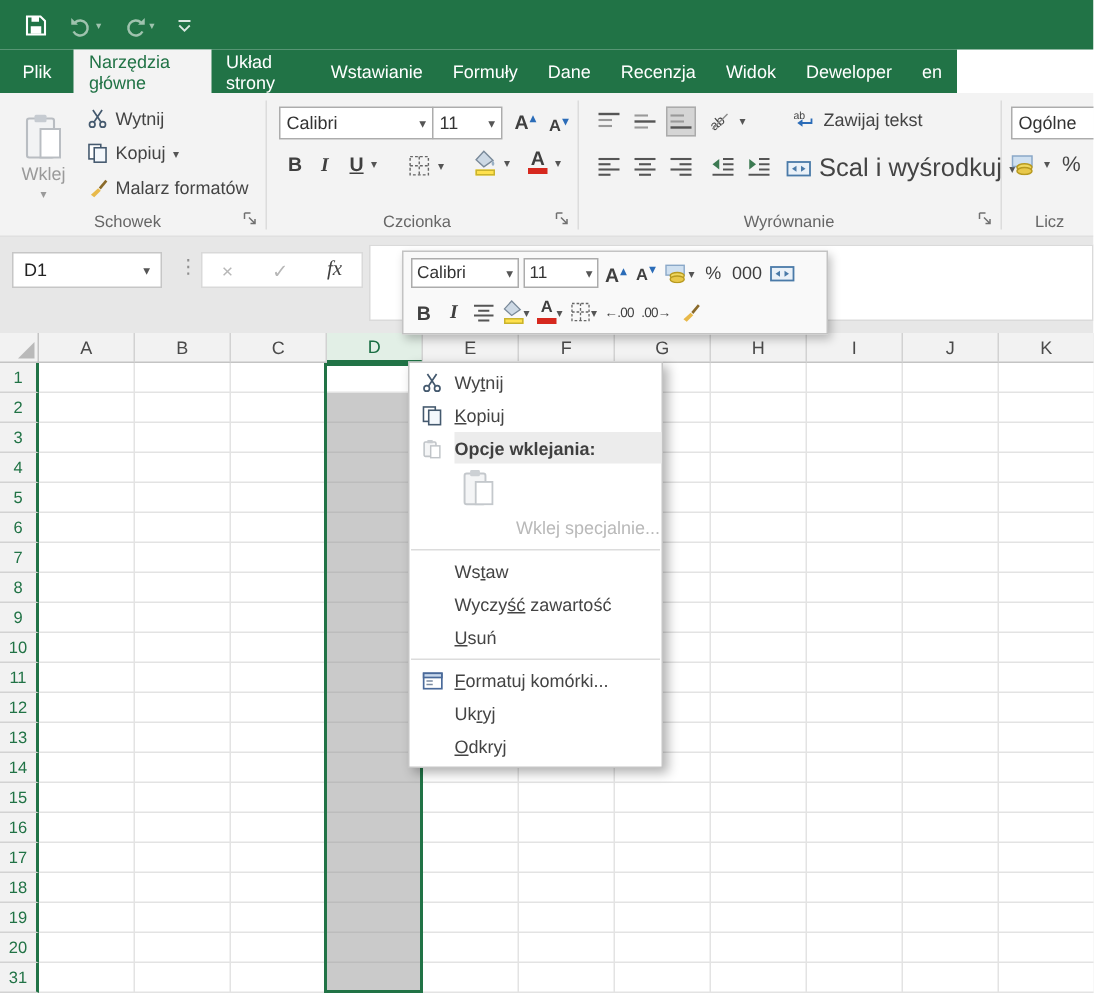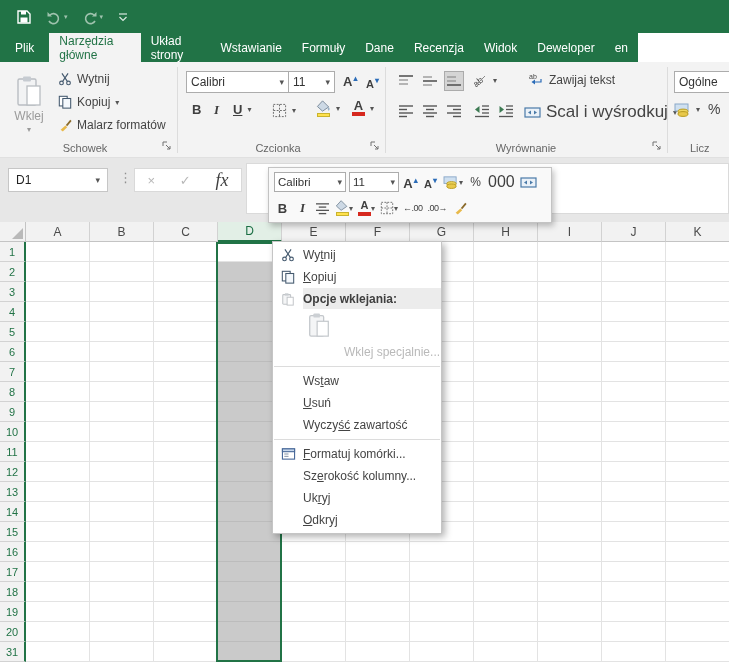--- a/index.html
+++ b/index.html
@@ -45,21 +45,21 @@
   
   .fbar { position:absolute; top:158px; left:0; width:729px; height:64px; background:#e7e7e7; }
   .namebox { position:absolute; left:8px; top:10px; width:100px; height:24px; background:#fff;
              border:1px solid #c6c6c6; display:flex; align-items:center; justify-content:space-between;
              padding:0 7px; font-size:12px; color:#222; }
   .fdots { position:absolute; left:119px; top:12px; color:#8f8f8f; font-size:13px; }
   .fxbox { position:absolute; left:134px; top:10px; width:108px; height:24px; background:#fff;
            border:1px solid #d9d9d9; display:flex; align-items:center; justify-content:space-around; }
   .fxbox .x { color:#b7b7b7; font-size:13px; }
   .fxbox .ok { color:#b7b7b7; font-size:13px; }
-  .fxbox .fx { color:#3f3f3f; font-size:18px; font-style:italic; font-family:"Liberation Serif",serif; }
+  .fxbox .fx { color:#3f3f3f; font-size:14px; font-style:italic; font-family:"Liberation Serif",serif; }
   .finput { position:absolute; left:246px; top:5px; width:483px; height:51px; background:#fff; border:1px solid #dadada; }
 
   
   .grid { position:absolute; top:222px; left:0; width:729px; height:441px; background:#fff; }
   .corner { position:absolute; left:0; top:0; width:26px; height:20px; background:#f2f2f2;
             border-right:1px solid #c4c4c4; border-bottom:1px solid #c4c4c4; }
   .corner::after { content:""; position:absolute; right:2px; bottom:2px;
                    border-left:11px solid transparent; border-bottom:11px solid #b9b9b9; }
   .colhdrs { position:absolute; left:26px; top:0; display:flex; }
   .col-h { width:64px; height:20px; background:#f2f2f2; border-right:1px solid #d2d2d2;
@@ -715,21 +715,21 @@
           <rect x="1" y="2" width="13" height="7" fill="#cfe0f0" stroke="#8aa8c8"></rect>
           <ellipse cx="9" cy="9.5" rx="5" ry="2.4" fill="#f0d860" stroke="#b89a20"></ellipse>
           <ellipse cx="9" cy="12" rx="5" ry="2.4" fill="#e8c84a" stroke="#b89a20"></ellipse>
         </svg>
         <span class="caret-s">▾</span>
       </div>
       <div class="mb-btn">
           <span>%</span>
         </div>
       <div class="mb-btn">
-          <span style="font-size:16px">000</span>
+          <span style="font-size:12px">000</span>
         </div>
       <div class="mb-btn">
         <svg width="17" height="15" viewBox="0 0 17 15">
           <rect x="1" y="3" width="15" height="9" fill="#eaf1f8" stroke="#4a7aa8" stroke-width="1.2"></rect>
           <path d="M4 7.5 l3 -2 v4 z" fill="#4a7aa8"></path>
             <path d="M13 7.5 l-3 -2 v4 z" fill="#4a7aa8"></path>
         </svg>
       </div>
     </div>
     <div class="mb-row">
@@ -829,44 +829,40 @@
       <span class="ic"></span>
       <span class="txt"><span>Wklej spec</span><span class="accel">j</span><span>alnie...</span></span>
     </div>
     <div class="msep"></div>
     <div class="mi">
       <span class="ic"></span>
       <span class="txt"><span>Ws</span><span class="accel">t</span><span>aw</span></span>
     </div>
     <div class="mi">
       <span class="ic"></span>
-      <span class="txt"><span></span><span class="accel">U</span><span>suń</span></span>
+      <span class="txt"><span>Wyczy</span><span class="accel">ść</span><span> zawartość</span></span>
     </div>
     <div class="mi">
       <span class="ic"></span>
-      <span class="txt"><span>Wyczy</span><span class="accel">ść</span><span> zawartość</span></span>
+      <span class="txt"><span></span><span class="accel">U</span><span>suń</span></span>
     </div>
     <div class="msep"></div>
     <div class="mi">
       <span class="ic">
         <svg width="15" height="14" viewBox="0 0 16 15">
           <rect x="1.5" y="2" width="13" height="11" fill="#fff" stroke="#4a6a9a" stroke-width="1.2"></rect>
           <rect x="1.5" y="2" width="13" height="3" fill="#c8d8ec" stroke="#4a6a9a" stroke-width="1.2"></rect>
           <line x1="3.5" y1="7.5" x2="8" y2="7.5" stroke="#7a8aa0"></line>
           <line x1="3.5" y1="10" x2="8" y2="10" stroke="#7a8aa0"></line>
         </svg>
       </span>
       <span class="txt"><span></span><span class="accel">F</span><span>ormatuj komórki...</span></span>
     </div>
     <div class="mi">
       <span class="ic"></span>
-      <span class="txt"><span>Sz</span><span class="accel">e</span><span>rokość kolumny...</span></span>
-    </div>
-    <div class="mi">
-      <span class="ic"></span>
       <span class="txt"><span>Uk</span><span class="accel">r</span><span>yj</span></span>
     </div>
     <div class="mi">
       <span class="ic"></span>
       <span class="txt"><span></span><span class="accel">O</span><span>dkryj</span></span>
     </div>
   </div>
 
 </div>
 

